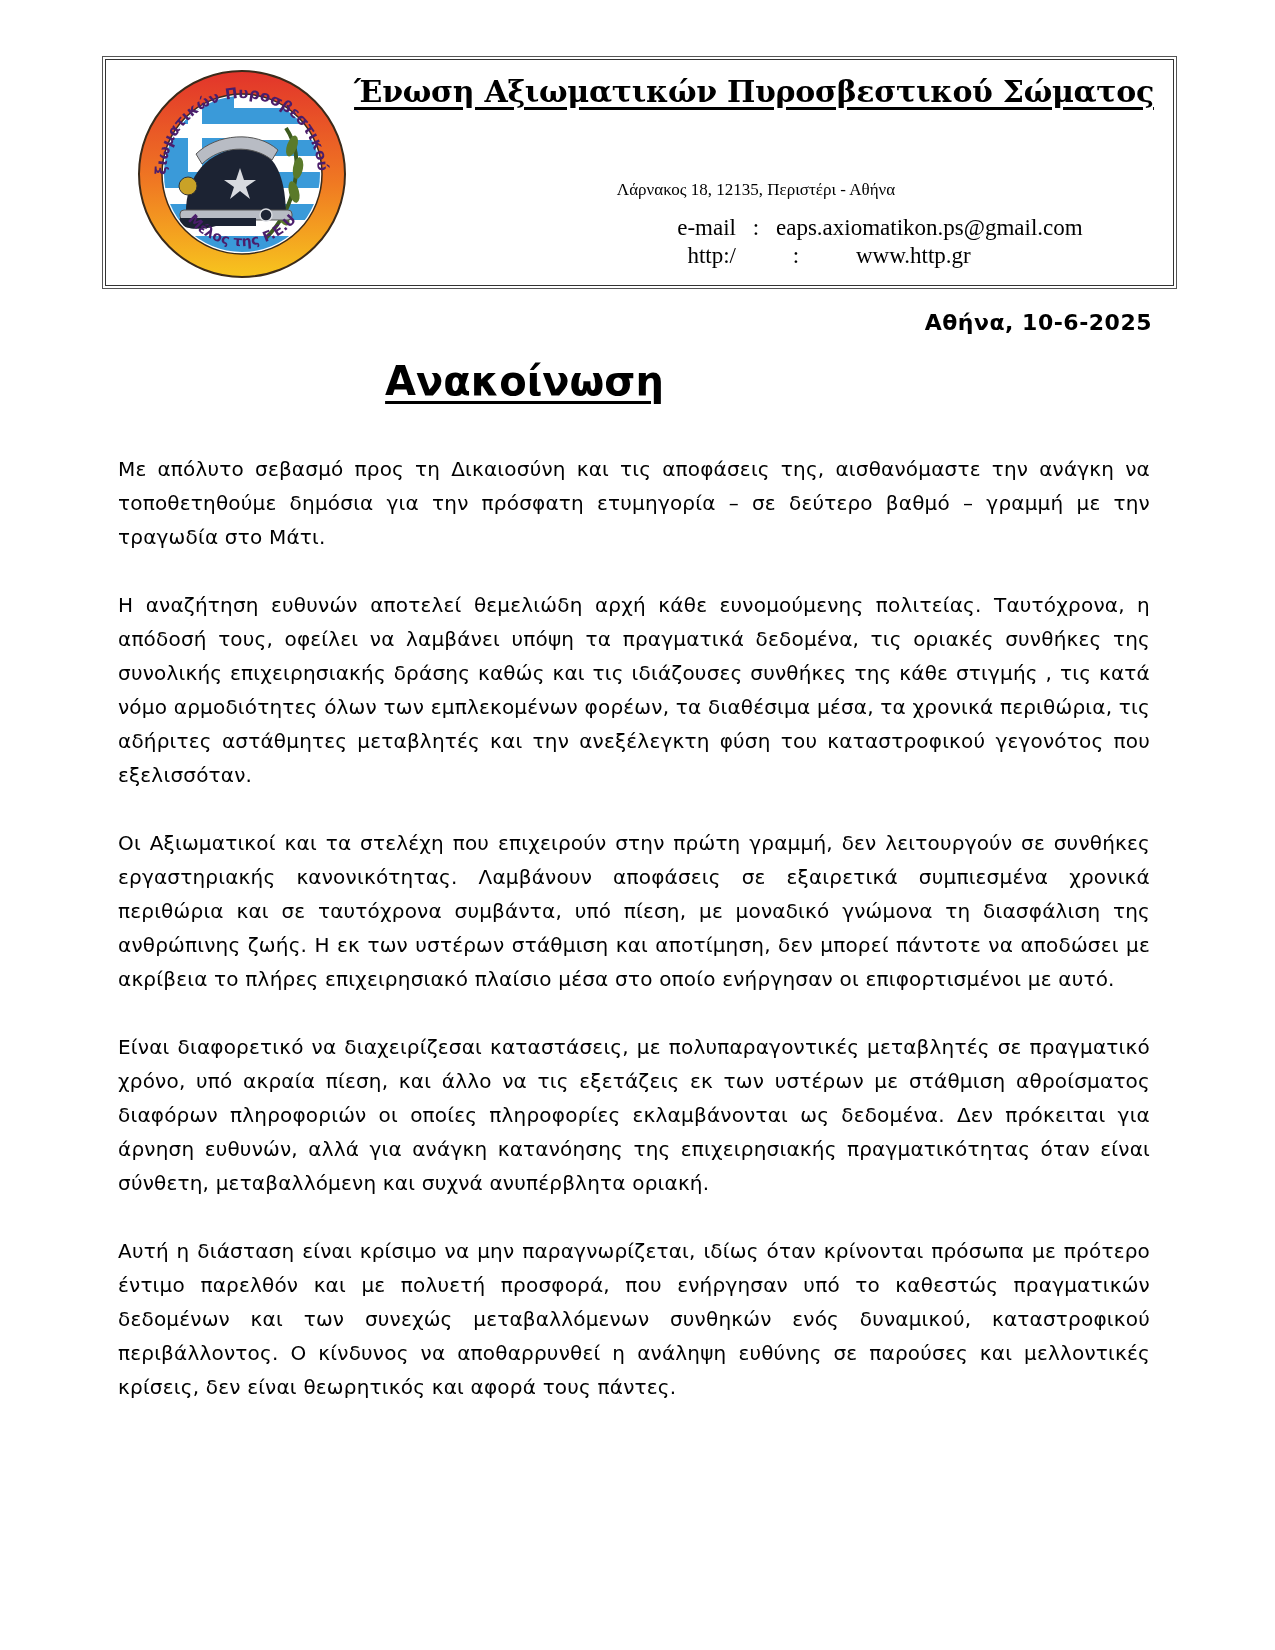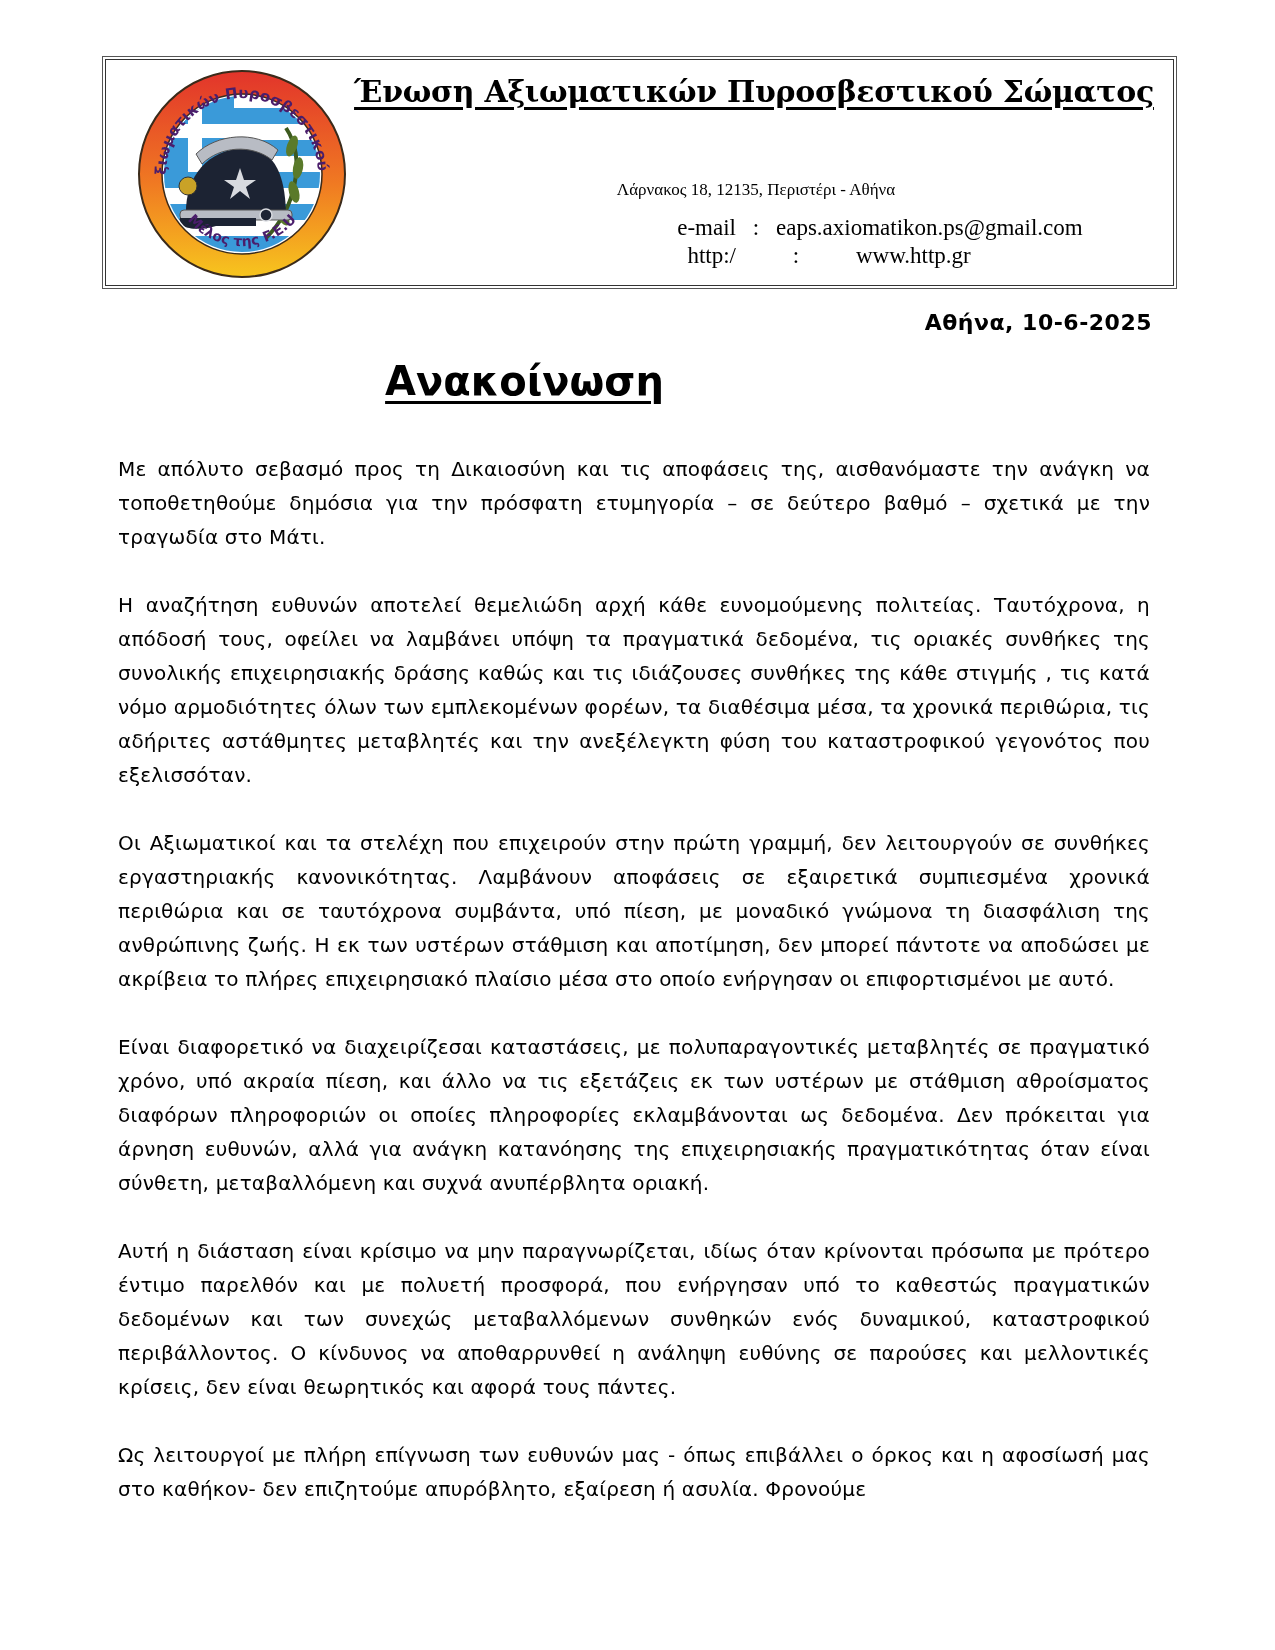--- a/index.html
+++ b/index.html
@@ -113,19 +113,18 @@
   </div>
 </div>
 
 <div class="date">Αθήνα, 10-6-2025</div>
 
 <div class="doc-title">
   <span>Ανακοίνωση</span>
 </div>
 
 <div class="body-text">
-  <p>Με απόλυτο σεβασμό προς τη Δικαιοσύνη και τις αποφάσεις της, αισθανόμαστε την ανάγκη να τοποθετηθούμε δημόσια για την πρόσφατη ετυμηγορία – σε δεύτερο βαθμό – σχετικά με την τραγωδία στο Μάτι.</p>
+  <p>Με απόλυτο σεβασμό προς τη Δικαιοσύνη και τις αποφάσεις της, αισθανόμαστε την ανάγκη να τοποθετηθούμε δημόσια για την πρόσφατη ετυμηγορία – σε δεύτερο βαθμό – γραμμή με την τραγωδία στο Μάτι.</p>
   <p>Η αναζήτηση ευθυνών αποτελεί θεμελιώδη αρχή κάθε ευνομούμενης πολιτείας. Ταυτόχρονα, η απόδοσή τους, οφείλει να λαμβάνει υπόψη τα πραγματικά δεδομένα, τις οριακές συνθήκες της συνολικής επιχειρησιακής δράσης καθώς και τις ιδιάζουσες συνθήκες της κάθε στιγμής , τις κατά νόμο αρμοδιότητες όλων των εμπλεκομένων φορέων, τα διαθέσιμα μέσα, τα χρονικά περιθώρια, τις αδήριτες αστάθμητες μεταβλητές και την ανεξέλεγκτη φύση του καταστροφικού γεγονότος που εξελισσόταν.</p>
   <p>Οι Αξιωματικοί και τα στελέχη που επιχειρούν στην πρώτη γραμμή, δεν λειτουργούν σε συνθήκες εργαστηριακής κανονικότητας. Λαμβάνουν αποφάσεις σε εξαιρετικά συμπιεσμένα χρονικά περιθώρια και σε ταυτόχρονα συμβάντα, υπό πίεση, με μοναδικό γνώμονα τη διασφάλιση της ανθρώπινης ζωής. Η εκ των υστέρων στάθμιση και αποτίμηση, δεν μπορεί πάντοτε να αποδώσει με ακρίβεια το πλήρες επιχειρησιακό πλαίσιο μέσα στο οποίο ενήργησαν οι επιφορτισμένοι με αυτό.</p>
   <p>Είναι διαφορετικό να διαχειρίζεσαι καταστάσεις, με πολυπαραγοντικές μεταβλητές σε πραγματικό χρόνο, υπό ακραία πίεση, και άλλο να τις εξετάζεις εκ των υστέρων με στάθμιση αθροίσματος διαφόρων πληροφοριών οι οποίες πληροφορίες εκλαμβάνονται ως δεδομένα. Δεν πρόκειται για άρνηση ευθυνών, αλλά για ανάγκη κατανόησης της επιχειρησιακής πραγματικότητας όταν είναι σύνθετη, μεταβαλλόμενη και συχνά ανυπέρβλητα οριακή.</p>
   <p>Αυτή η διάσταση είναι κρίσιμο να μην παραγνωρίζεται, ιδίως όταν κρίνονται πρόσωπα με πρότερο έντιμο παρελθόν και με πολυετή προσφορά, που ενήργησαν υπό το καθεστώς πραγματικών δεδομένων και των συνεχώς μεταβαλλόμενων συνθηκών ενός δυναμικού, καταστροφικού περιβάλλοντος. Ο κίνδυνος να αποθαρρυνθεί η ανάληψη ευθύνης σε παρούσες και μελλοντικές κρίσεις, δεν είναι θεωρητικός και αφορά τους πάντες.</p>
-  <p>Ως λειτουργοί με πλήρη επίγνωση των ευθυνών μας - όπως επιβάλλει ο όρκος και η αφοσίωσή μας στο καθήκον- δεν επιζητούμε απυρόβλητο, εξαίρεση ή ασυλία. Φρονούμε</p>
 </div>
 
 </body></html>

